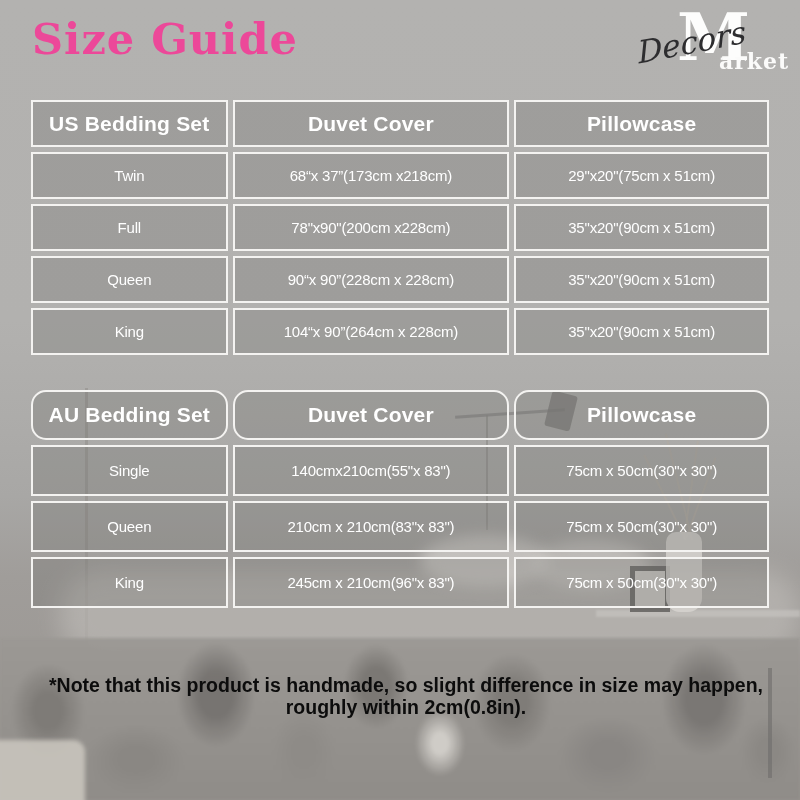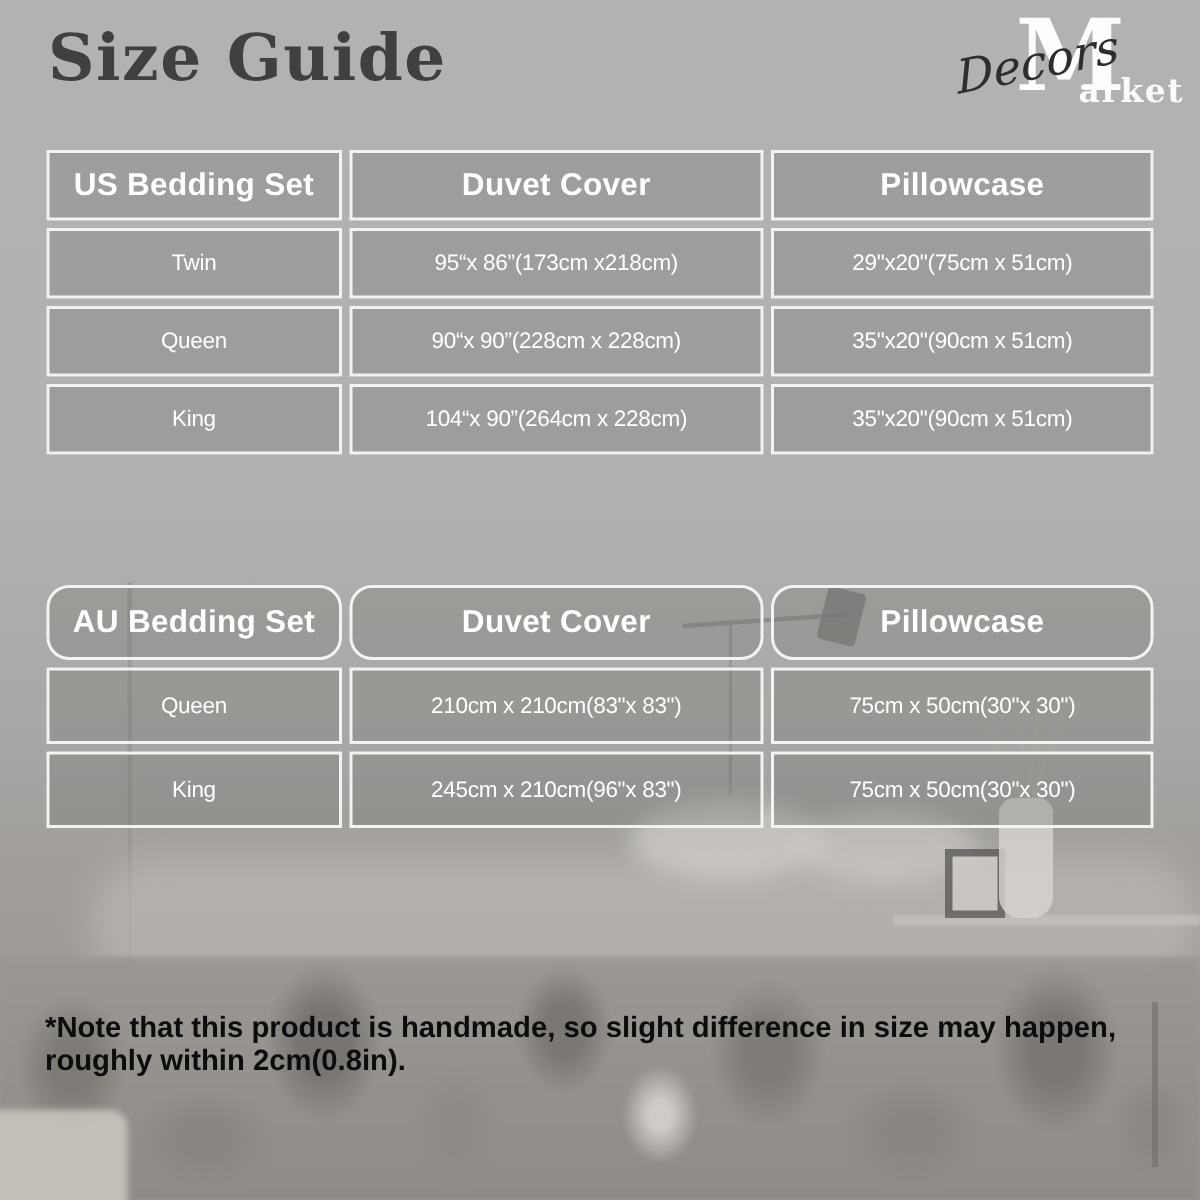--- a/index.html
+++ b/index.html
@@ -37,21 +37,21 @@
     radial-gradient(70px 55px at 76% 72%, #898683 25%, rgba(137,134,131,0) 70%),
     radial-gradient(65px 85px at 88% 38%, #797673 28%, rgba(121,118,115,0) 66%),
     radial-gradient(40px 50px at 96% 70%, #8b8884 25%, rgba(139,136,132,0) 70%),
     linear-gradient(180deg,#9b9894,#8f8c88);}
   .basket{left:-25px;top:740px;width:110px;height:90px;background:#ccc8c0;opacity:.85;filter:blur(2px);border-radius:12px;}
   .rack{left:768px;top:668px;width:4px;height:110px;background:#6e6c6a;opacity:.6;}
 
   
   .title{position:absolute;left:32px;top:14px;margin:0;
     font-family:"DejaVu Serif","Liberation Serif",serif;
-    font-size:43px;font-weight:700;letter-spacing:1px;color:#404040;}
+    font-size:43px;font-weight:700;letter-spacing:1px;color:#ec4899;}
 
   
   .logo{position:absolute;left:635px;top:8px;width:155px;height:84px;}
   .logo-m{position:absolute;left:42px;top:-4px;
     font-family:"DejaVu Serif","Liberation Serif",serif;font-weight:700;
     font-size:66px;line-height:1;color:#fdfdfc;}
   .logo-script{position:absolute;left:2px;top:16px;z-index:2;
     font-family:"DejaVu Serif","Liberation Serif",serif;font-style:italic;
     font-size:31px;color:#2d2d2f;transform:rotate(-11deg) skewX(-6deg);letter-spacing:0px;}
   .logo-rest{position:absolute;left:84px;top:40px;
@@ -67,21 +67,21 @@
     border:2px solid #f4f3f1;background:rgba(109,107,105,0.28);
     text-align:center;vertical-align:middle;color:#ffffff;overflow:hidden;white-space:nowrap;}
   table.size th{font-size:21px;font-weight:700;letter-spacing:.2px;text-align:center;}
   table.size td{font-size:15px;font-weight:400;letter-spacing:-0.2px;}
   table.t1 th{height:41px;} table.t1 td{height:41px;}
   table.t2 th{height:44px;border-radius:15px;} table.t2 td{height:45px;}
   col.c1{width:27%;} col.c2{width:38%;} col.c3{width:35%;}
 
   
   .notes{position:absolute;left:30px;top:674px;width:752px;color:#0c0c0c;}
-  .note{font-size:19.5px;font-weight:700;line-height:22px;white-space:pre-line;margin:0;}
+  .note{font-size:19.5px;font-weight:700;line-height:22px;white-space:pre-line;margin:0;text-align:center;}
   .note2{margin-top:12px;}
 </style>
 </head>
 <body>
 
 <div class="canvas">
 
   <div class="photo">
     <div class="ph left-pole"></div>
     <div class="ph lamp-arm"></div>
@@ -119,22 +119,27 @@
     <thead>
       <tr>
         <th>US Bedding Set</th>
         <th>Duvet Cover</th>
         <th>Pillowcase</th>
       </tr>
     </thead>
     <tbody>
       <tr>
         <td>Twin</td>
-        <td>95“x 86”(173cm x218cm)</td>
+        <td>68“x 37”(173cm x218cm)</td>
         <td>29"x20"(75cm x 51cm)</td>
+      </tr>
+      <tr>
+        <td>Full</td>
+        <td>78"x90"(200cm x228cm)</td>
+        <td>35"x20"(90cm x 51cm)</td>
       </tr>
       <tr>
         <td>Queen</td>
         <td>90“x 90”(228cm x 228cm)</td>
         <td>35"x20"(90cm x 51cm)</td>
       </tr>
       <tr>
         <td>King</td>
         <td>104“x 90”(264cm x 228cm)</td>
         <td>35"x20"(90cm x 51cm)</td>
@@ -150,20 +155,25 @@
       </colgroup>
     <thead>
       <tr>
         <th>AU Bedding Set</th>
         <th>Duvet Cover</th>
         <th>Pillowcase</th>
       </tr>
     </thead>
     <tbody>
       <tr>
+        <td>Single</td>
+        <td>140cmx210cm(55"x 83")</td>
+        <td>75cm x 50cm(30"x 30")</td>
+      </tr>
+      <tr>
         <td>Queen</td>
         <td>210cm x 210cm(83"x 83")</td>
         <td>75cm x 50cm(30"x 30")</td>
       </tr>
       <tr>
         <td>King</td>
         <td>245cm x 210cm(96"x 83")</td>
         <td>75cm x 50cm(30"x 30")</td>
       </tr>
     </tbody>

